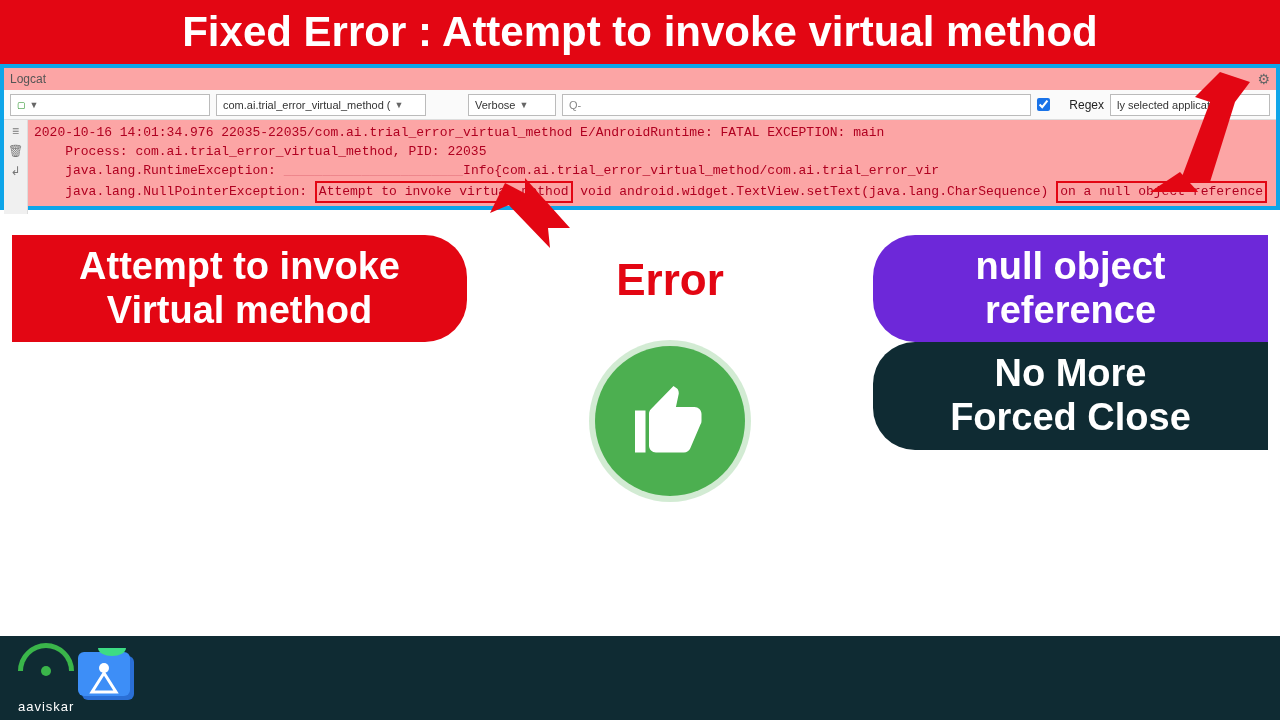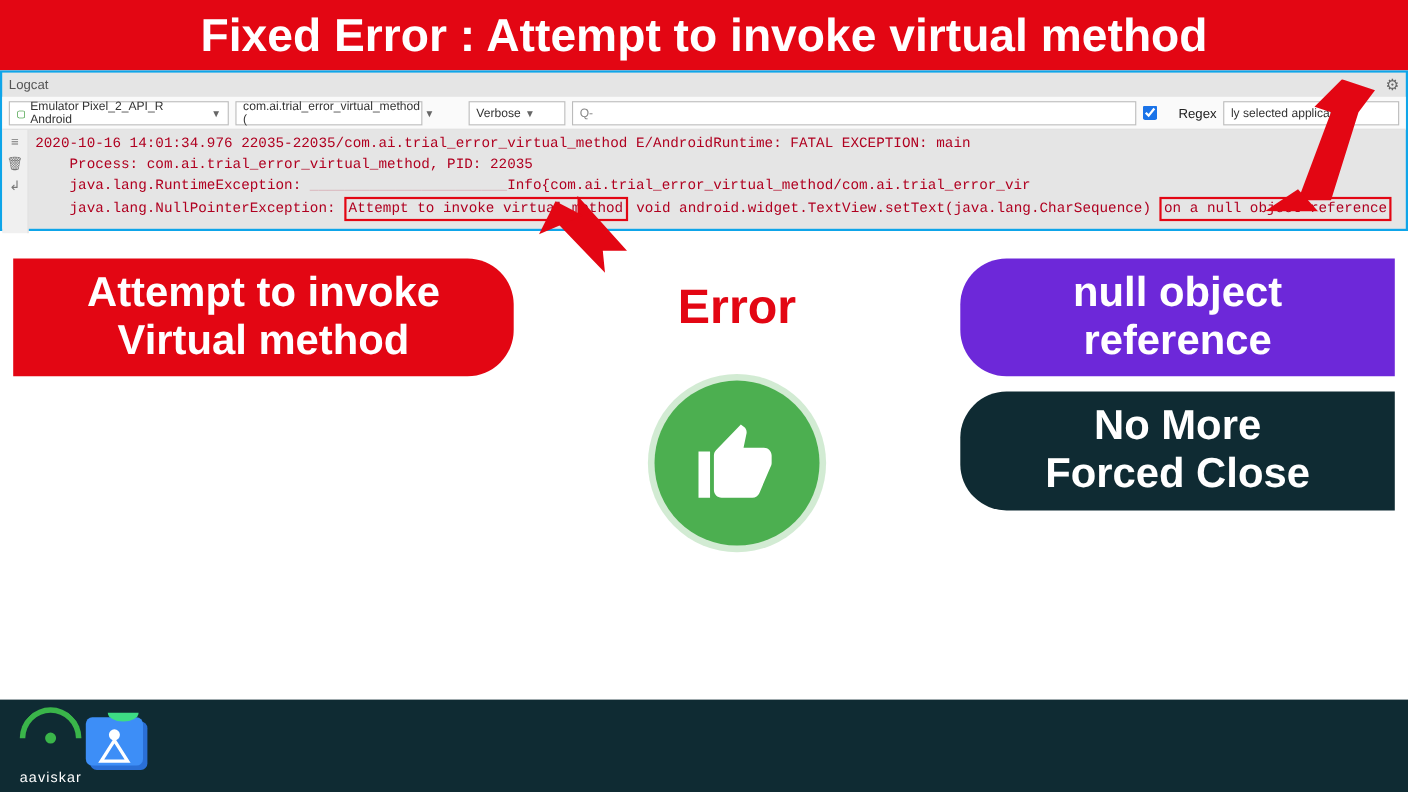--- a/index.html
+++ b/index.html
@@ -13,22 +13,22 @@
   }
   .header-banner {
     background: #e30613;
     color: #fff;
     font-size: 42px;
     font-weight: bold;
     text-align: center;
     padding: 8px 16px;
   }
   .logcat-panel {
-    background: #e5e5e5;
-    border: 2px solid #0ea5e9;
+    background: #fca5a5;
+    border: 4px solid #0ea5e9;
     height: 146px;
     position: relative;
   }
   .logcat-header {
     display: flex;
     justify-content: space-between;
     align-items: center;
     padding: 2px 6px;
     font-size: 12px;
     color: #555;
@@ -159,21 +159,21 @@
     background: #4caf50;
     display: flex;
     align-items: center;
     justify-content: center;
     position: relative;
     box-shadow: 0 0 0 6px rgba(76,175,80,0.25);
   }
   .thumb-circle svg { width: 84px; height: 84px; fill: #fff; }
   .mid-center { display: flex; flex-direction: column; align-items: center; gap: 2px; height: 280px; justify-content: space-around;}
   .mid-wrap { display:flex; align-items:flex-start; justify-content:space-between; padding: 5px 12px; margin-top: 20px;}
-  .col-left, .col-right { display:flex; flex-direction:column; gap:14px;}
+  .col-left, .col-right { display:flex; flex-direction:column; }
   .footer-bar {
     position: absolute;
     bottom: 0;
     width: 100%;
     background: #0f2b33;
     color: #fff;
     display: flex;
     align-items: center;
     height: 84px;
     padding: 0 18px;
@@ -224,24 +224,23 @@
 </div>
 
 <div class="logcat-panel">
   <div class="logcat-header">
     <span>Logcat</span>
     <span class="gear-icon">⚙</span>
   </div>
   <div class="logcat-toolbar">
     <span class="dropdown" style="width:200px;">
       <span style="color:#1a8a1a;font-size:9px;">▢</span>
-      <span>Emulator Pixel_2_API_R Android</span>
       <span class="caret">▼</span>
     </span>
-    <span class="dropdown" style="width:170px;">
+    <span class="dropdown" style="width:210px;">
       <span>com.ai.trial_error_virtual_method (</span>
       <span class="caret">▼</span>
     </span>
     <span class="dropdown" style="width:88px;margin-left:36px;">
       <span>Verbose</span>
       <span class="caret">▼</span>
     </span>
     <span class="search-box">
       <span>Q-</span>
     </span>

